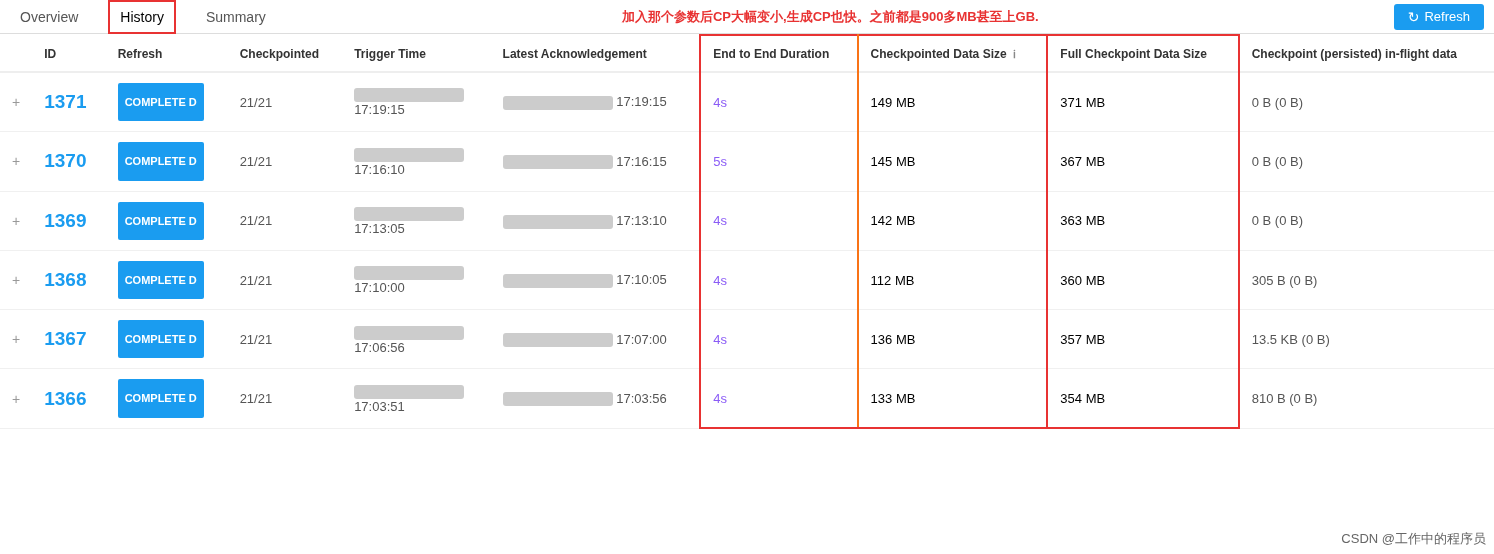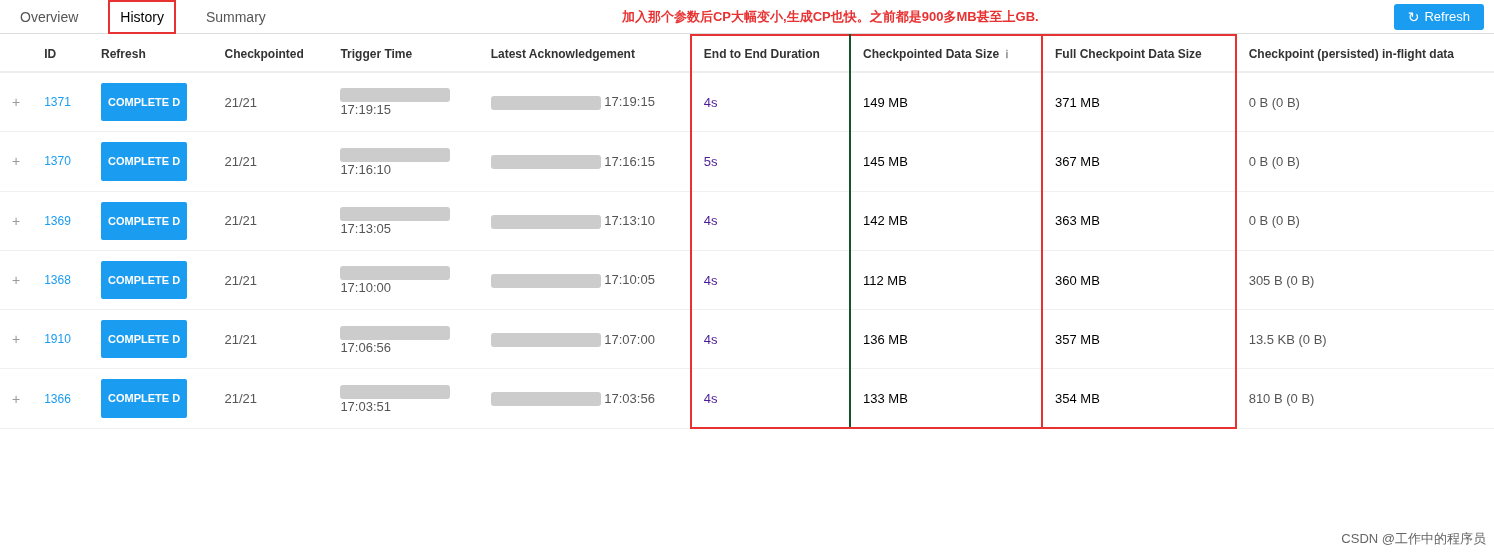--- a/index.html
+++ b/index.html
@@ -35,48 +35,48 @@
     thead tr { background: #fff; border-bottom: 2px solid #eee; border-radius: 8px; }
     thead th {
       padding: 10px 12px; text-align: left; font-weight: bold; color: #333;
       font-size: 12px; vertical-align: bottom; white-space: nowrap;
     }
     tbody tr { border-bottom: 1px solid #f0f0f0; }
     tbody td { padding: 10px 12px; vertical-align: middle; color: #555; }
 
     .expand-btn { color: #999; cursor: pointer; font-size: 14px; user-select: none; }
 
-    .id-cell { color: #1a9cf0; font-weight: normal; font-size: 12px; }
+    .id-cell { color: #1a9cf0; font-weight: bold; font-size: 19px; }
 
     .status-badge {
       background: #1a9cf0; color: #fff; font-size: 11px; font-weight: bold;
       padding: 12px 7px; border-radius: 2px; display: inline-block; text-align: center;
       line-height: 1.3;
     }
 
     .blurred {
       background: #ccc; color: transparent; border-radius: 3px; user-select: none;
       display: inline-block; min-width: 80px; height: 14px; vertical-align: middle;
     }
     .blurred-md { min-width: 110px; }
 
     
-    .col-e2e { border-left: 2px solid #e83232; border-right: 2px solid #14532d; background: rgba(255,255,255,1); }
+    .col-e2e { border-left: 2px solid #e83232; border-right: 2px solid #f97316; background: rgba(255,255,255,1); }
     thead .col-e2e { border-top: 2px solid #e83232; }
     tbody tr:last-child .col-e2e { border-bottom: 2px solid #e83232; }
 
     .col-cp { border-left: 2px solid #e83232; border-right: 2px solid #e83232; background: rgba(255,255,255,1); }
     thead .col-cp { border-top: 2px solid #e83232; }
     tbody tr:last-child .col-cp { border-bottom: 2px solid #e83232; }
 
     .col-fullcp { border-left: 2px solid #e83232; border-right: 2px solid #e83232; background: rgba(255,255,255,1); }
     thead .col-fullcp { border-top: 2px solid #e83232; }
     tbody tr:last-child .col-fullcp { border-bottom: 2px solid #e83232; }
 
-    .duration-val { color: #4c1d95; }
+    .duration-val { color: #8b5cf6; }
     .size-val { color: #000000; }
 
     .processed-val { color: #555; }
 
     .info-icon { font-size: 11px; color: #888; margin-left: 3px; }
 
     .watermark {
       position: fixed; bottom: 6px; right: 8px; font-size: 13px; color: #666;
     }
   </style>
@@ -227,21 +227,21 @@
       <span class="size-val">360 MB</span>
     </td>
     <td>
       <span class="processed-val">305 B (0 B)</span>
     </td>
   </tr>
         <tr>
     <td>
       <span class="expand-btn">+</span>
     </td>
-    <td class="id-cell">1910</td>
+    <td class="id-cell">1367</td>
     <td>
       <span class="status-badge">COMPLETE D</span>
     </td>
     <td>21/21</td>
     <td>
       <span class="blurred blurred-md">&nbsp;</span><br>
       17:06:56
     </td>
     <td>
       <span class="blurred blurred-md">&nbsp;</span>&nbsp;17:07:00

